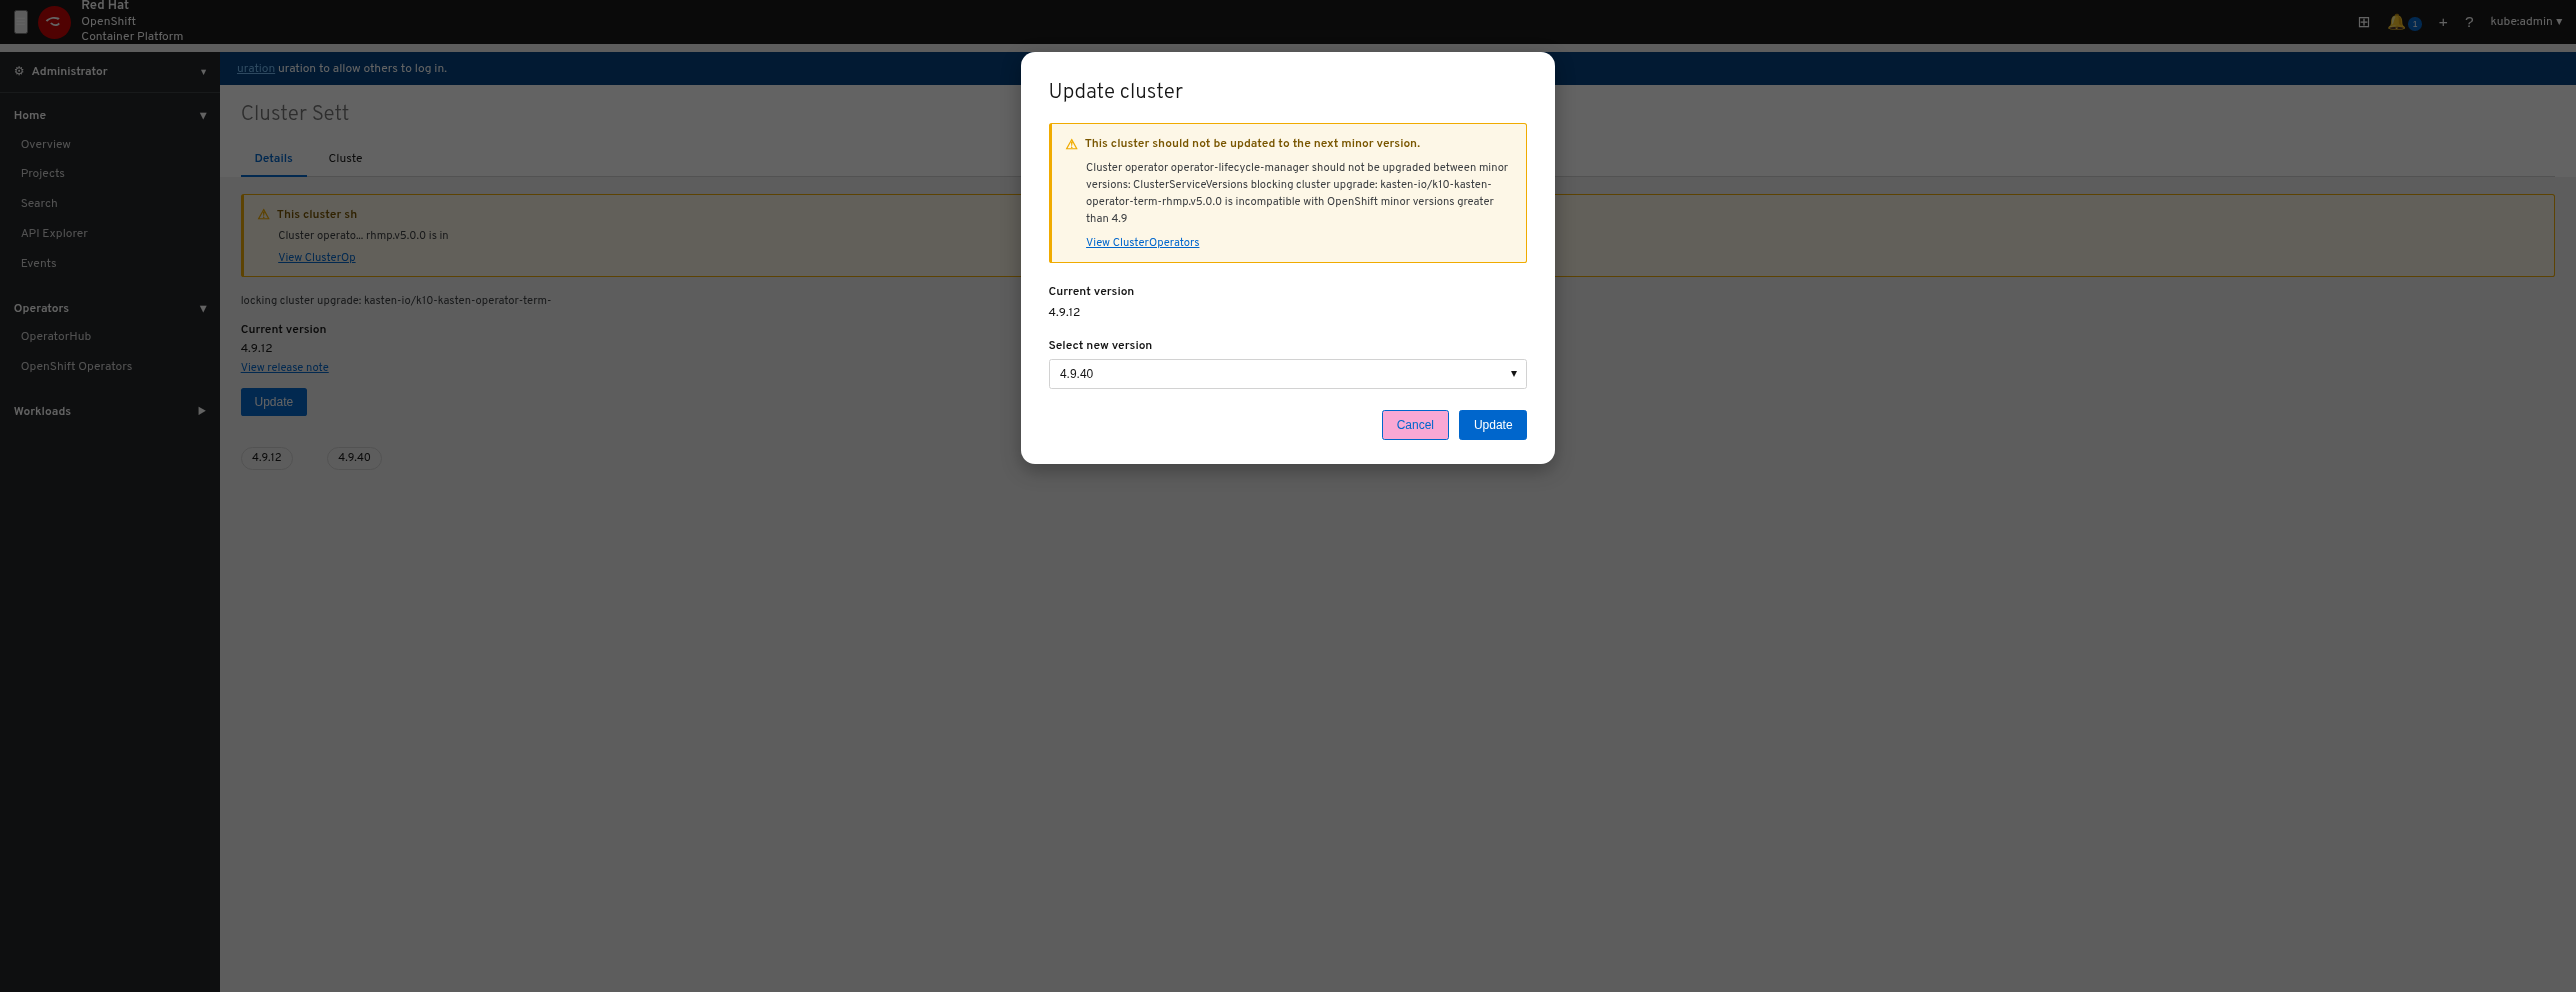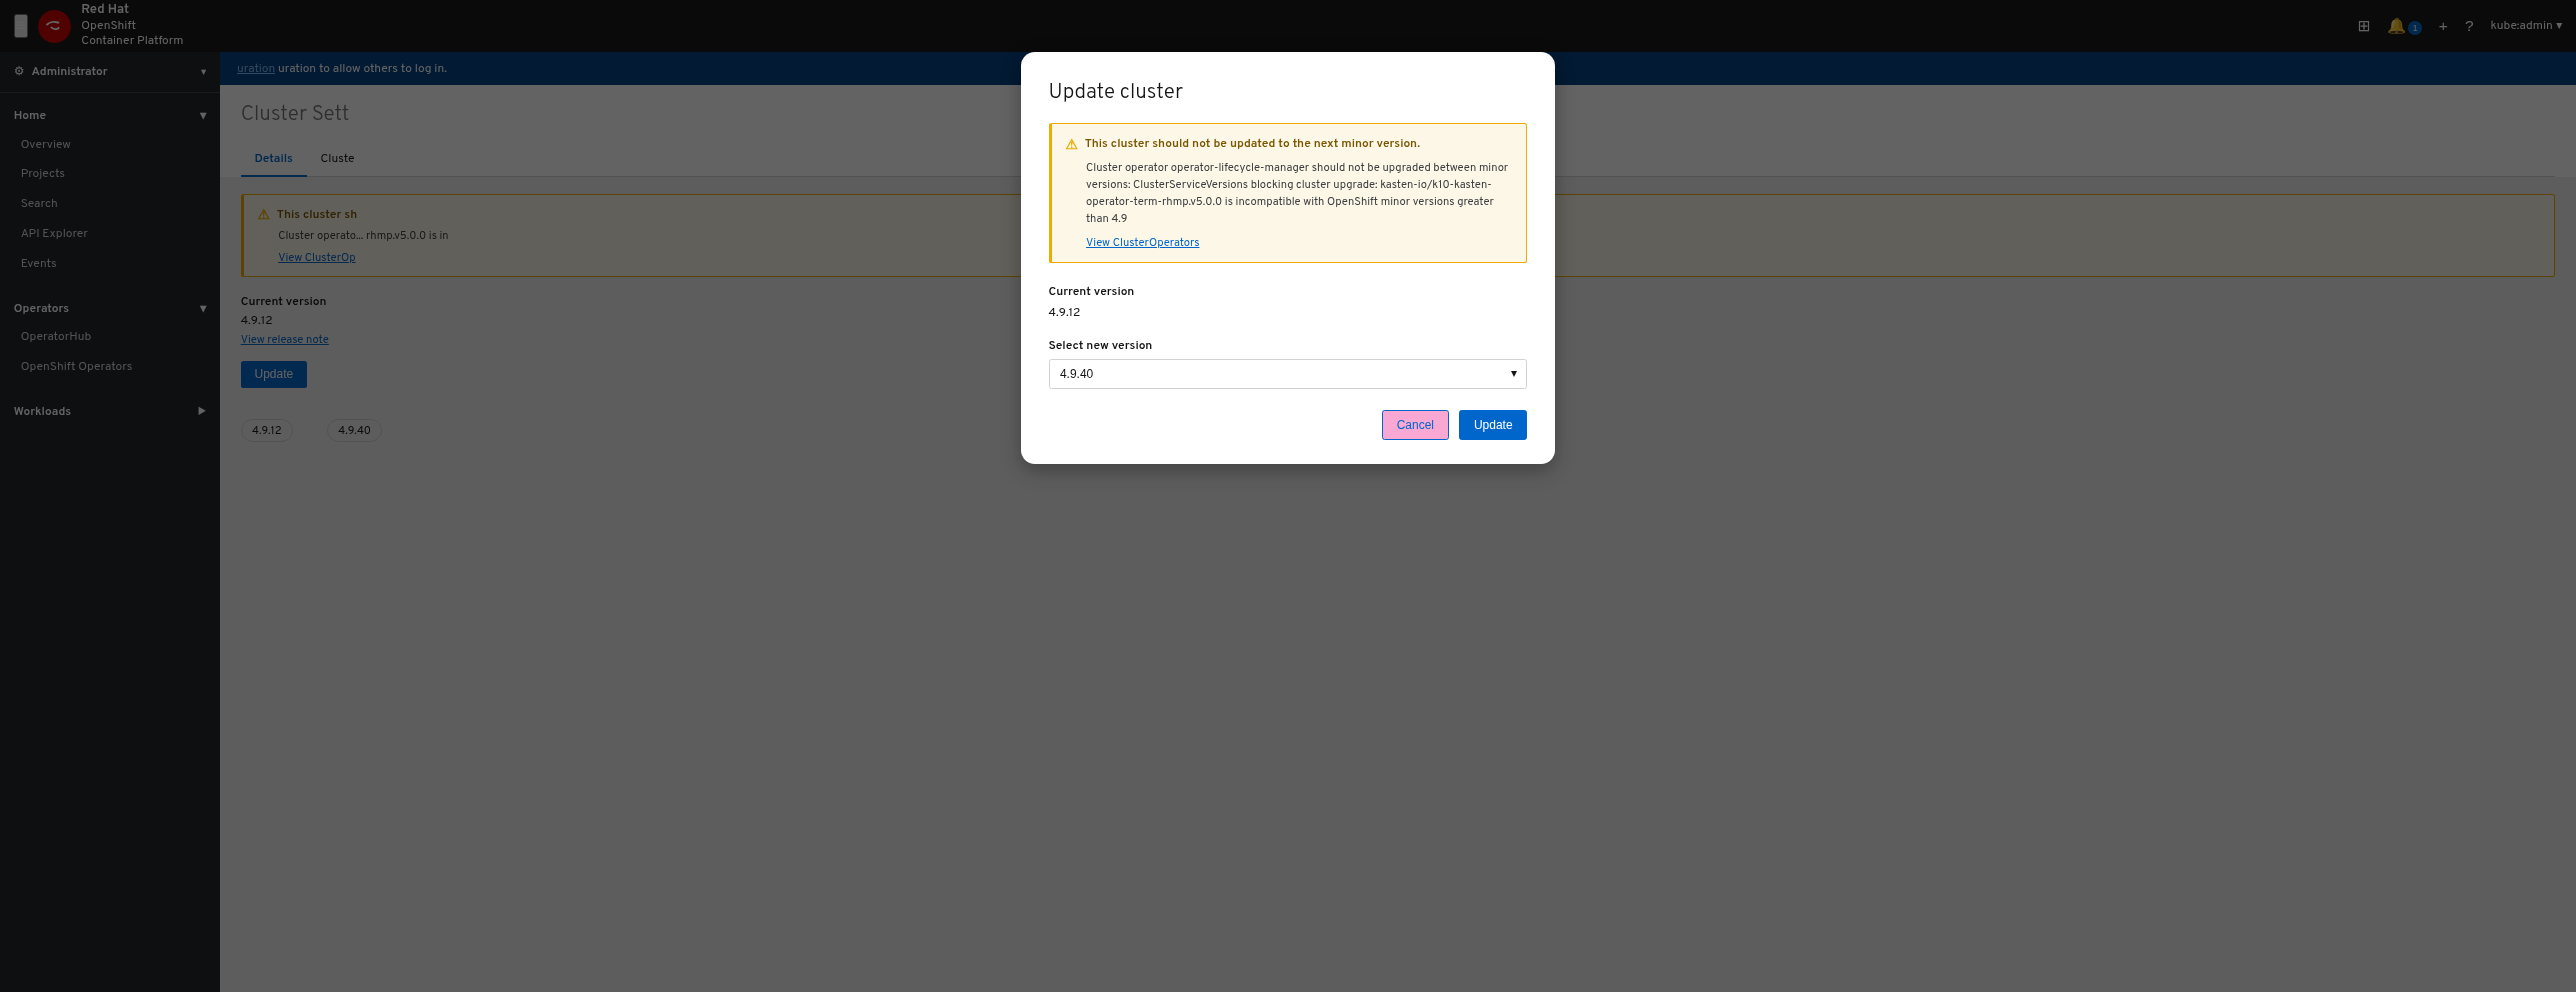--- a/index.html
+++ b/index.html
@@ -2,21 +2,21 @@
 <html style="font-size:13.8px"><head>
   <meta charset="utf-8">
   <style>
     * { box-sizing: border-box; margin: 0; padding: 0; }
     body { font-family: 'RedHatText', 'Overpass', Arial, sans-serif; font-size: 12px; background: #f0f0f0; overflow: hidden; }
 
     
     .top-nav {
       background: #151515;
       color: #fff;
-      height: 52px;
+      height: 44px;
       display: flex;
       align-items: center;
       padding: 0 13.8px;
       gap: 10.3px;
       position: fixed;
       top: 0; left: 0; right: 0;
       z-index: 1000;
     }
     .top-nav-hamburger { font-size: 17px; cursor: pointer; color: #fff; }
     .top-nav-brand { display: flex; align-items: center; gap: 8.6px; }
@@ -75,21 +75,21 @@
     }
     .info-banner {
       background: #004080;
       color: #fff;
       padding: 8.6px 17px;
       font-size: 12px;
     }
     .info-banner a { color: #73bcf7; }
     .page-header { padding: 17px 20.7px 0; background: #fff; }
     .page-title { font-size: 20.7px; font-weight: 300; color: #737373; }
-    .tabs { display: flex; gap: 0; border-bottom: 0.9px solid #d2d2d2; margin-top: 13.8px; align-items: flex-end; }
+    .tabs { display: flex; gap: 8px; border-bottom: 0.9px solid #d2d2d2; margin-top: 13.8px; align-items: flex-end; }
     .tab {
       padding: 8.6px 13.8px;
       font-size: 12px;
       cursor: pointer;
       color: #151515;
       border-bottom: 2.6px solid transparent;
       margin-bottom: -0.9px;
     }
     .tab.active { color: #06c; border-bottom-color: #06c; font-weight: 600; }
     .page-body { padding: 17px 20.7px; }
@@ -288,20 +288,23 @@
     <div class="page-body">
       <div class="warning-box">
         <div class="warning-box-title">
           <span class="warning-icon">⚠</span>
           <span>This cluster sh</span>
         </div>
         <p>Cluster operato... rhmp.v5.0.0 is in</p>
         <a href="#">View ClusterOp</a>
       </div>
 
+      <div style="font-size:11.2px; color:#3c3f42; margin-bottom:6.9px;">
+        locking cluster upgrade: kasten-io/k10-kasten-operator-term-
+      </div>
 
       <div class="version-section">
         <div class="version-label">Current version</div>
         <div class="version-value">4.9.12</div>
         <a href="#" class="version-link">View release note</a>
       </div>
 
       <div class="update-btn-row">
         <button class="btn-primary">Update</button>
       </div>

